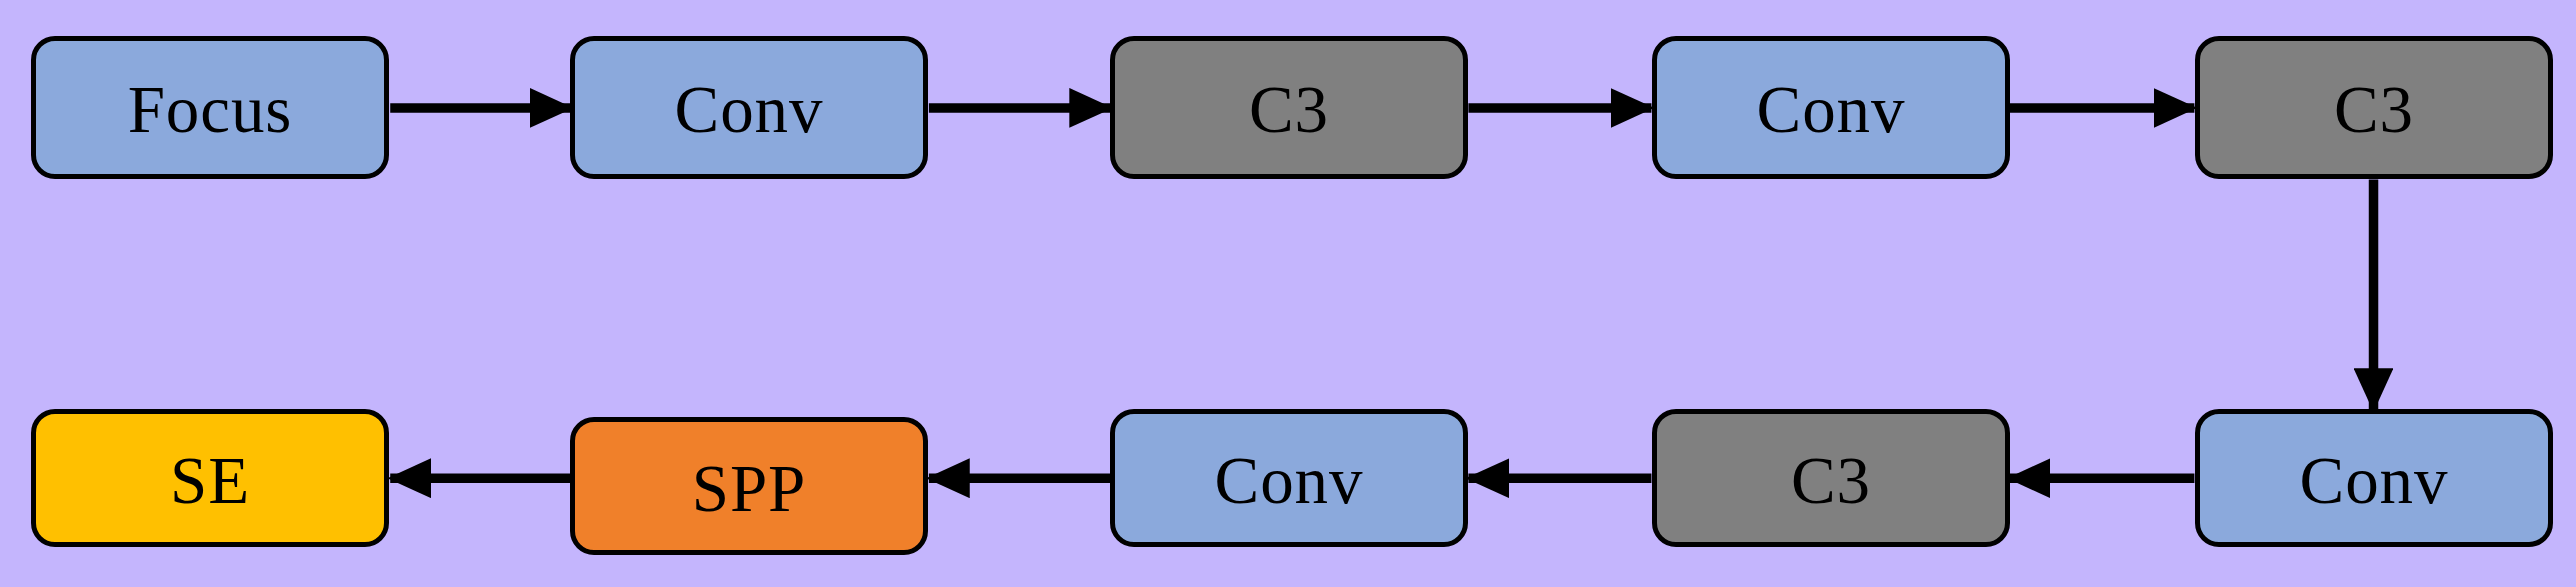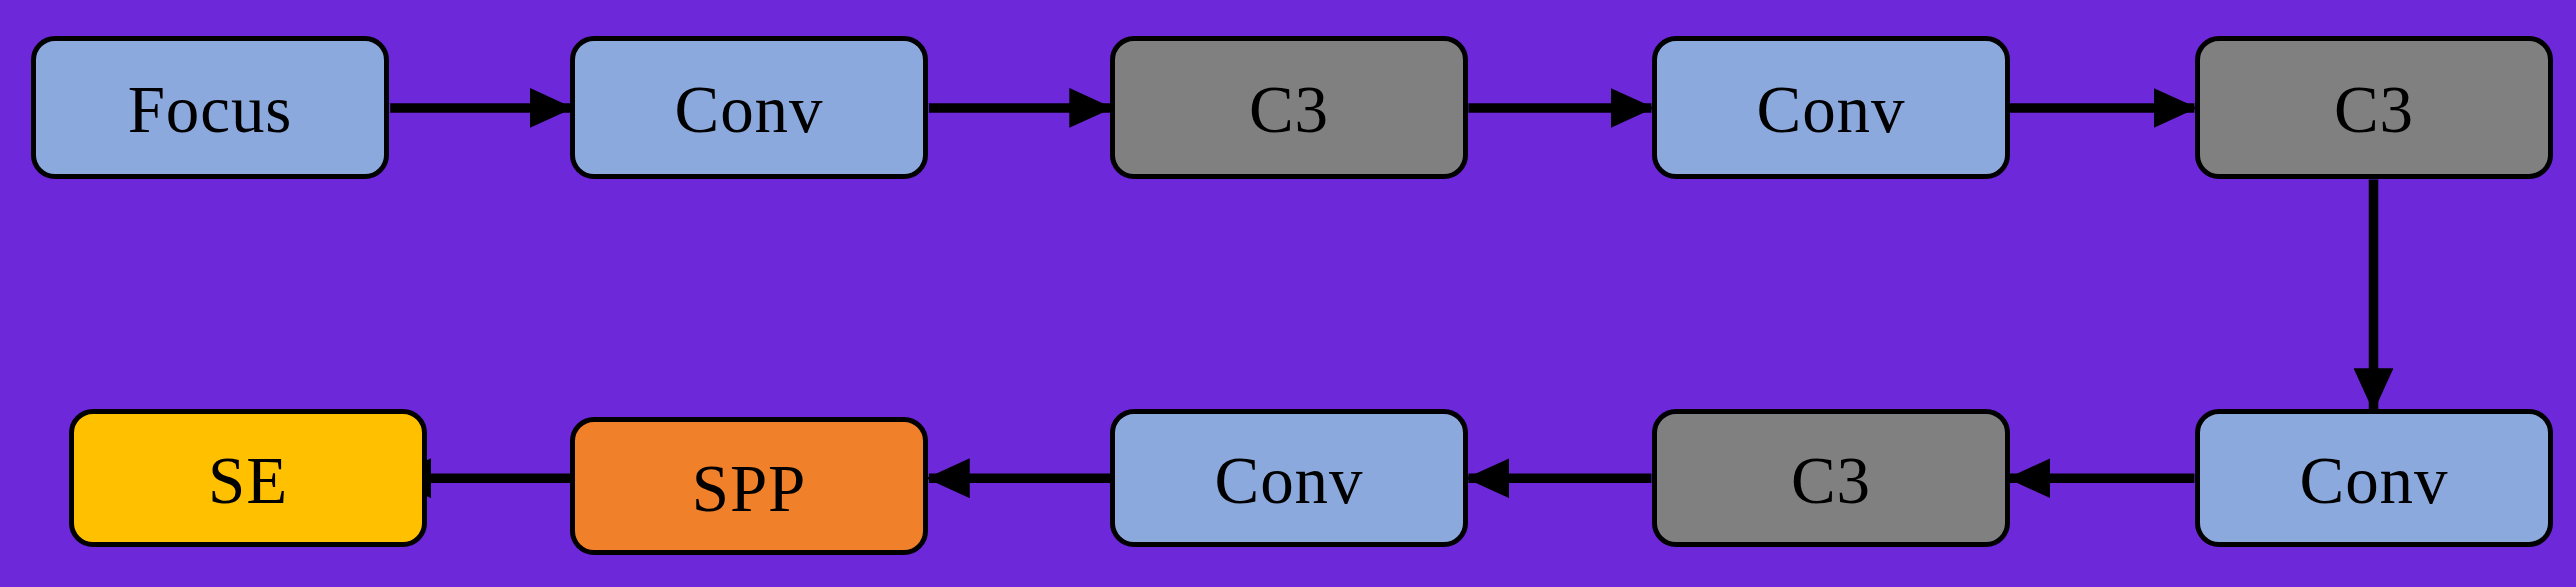--- a/index.html
+++ b/index.html
@@ -4,21 +4,21 @@
 <style>
   html, body {
     margin: 0;
     padding: 0;
     background: #ffffff;
   }
   #diagram-canvas {
     position: relative;
     width: 2576px;
     height: 587px;
-    background: #6d28d9;
+    background: #c4b5fd;
     overflow: hidden;
     font-family: "Liberation Serif", "DejaVu Serif", serif;
   }
   #edges-layer {
     position: absolute;
     left: 0;
     top: 0;
     width: 2576px;
     height: 587px;
     pointer-events: none;
@@ -71,21 +71,21 @@
     </div>
     <div class="node" style="left: 1110px; top: 36px; width: 358px; height: 143px; background: rgb(128, 128, 128); border-color: rgb(0, 0, 0);">
       <span>C3</span>
     </div>
     <div class="node" style="left: 1652px; top: 36px; width: 358px; height: 143px; background: rgb(139, 169, 220); border-color: rgb(0, 0, 0);">
       <span>Conv</span>
     </div>
     <div class="node" style="left: 2195px; top: 36px; width: 358px; height: 143px; background: rgb(128, 128, 128); border-color: rgb(0, 0, 0);">
       <span>C3</span>
     </div>
-    <div class="node" style="left: 31px; top: 409px; width: 358px; height: 138px; background: rgb(255, 192, 0); border-color: rgb(0, 0, 0); margin-left: 38px;">
+    <div class="node" style="left: 31px; top: 409px; width: 358px; height: 138px; background: rgb(255, 192, 0); border-color: rgb(0, 0, 0);">
       <span>SE</span>
     </div>
     <div class="node" style="left: 570px; top: 417px; width: 358px; height: 138px; background: rgb(240, 128, 42); border-color: rgb(0, 0, 0);">
       <span>SPP</span>
     </div>
     <div class="node" style="left: 1110px; top: 409px; width: 358px; height: 138px; background: rgb(139, 169, 220); border-color: rgb(0, 0, 0);">
       <span>Conv</span>
     </div>
     <div class="node" style="left: 1652px; top: 409px; width: 358px; height: 138px; background: rgb(128, 128, 128); border-color: rgb(0, 0, 0);">
       <span>C3</span>

